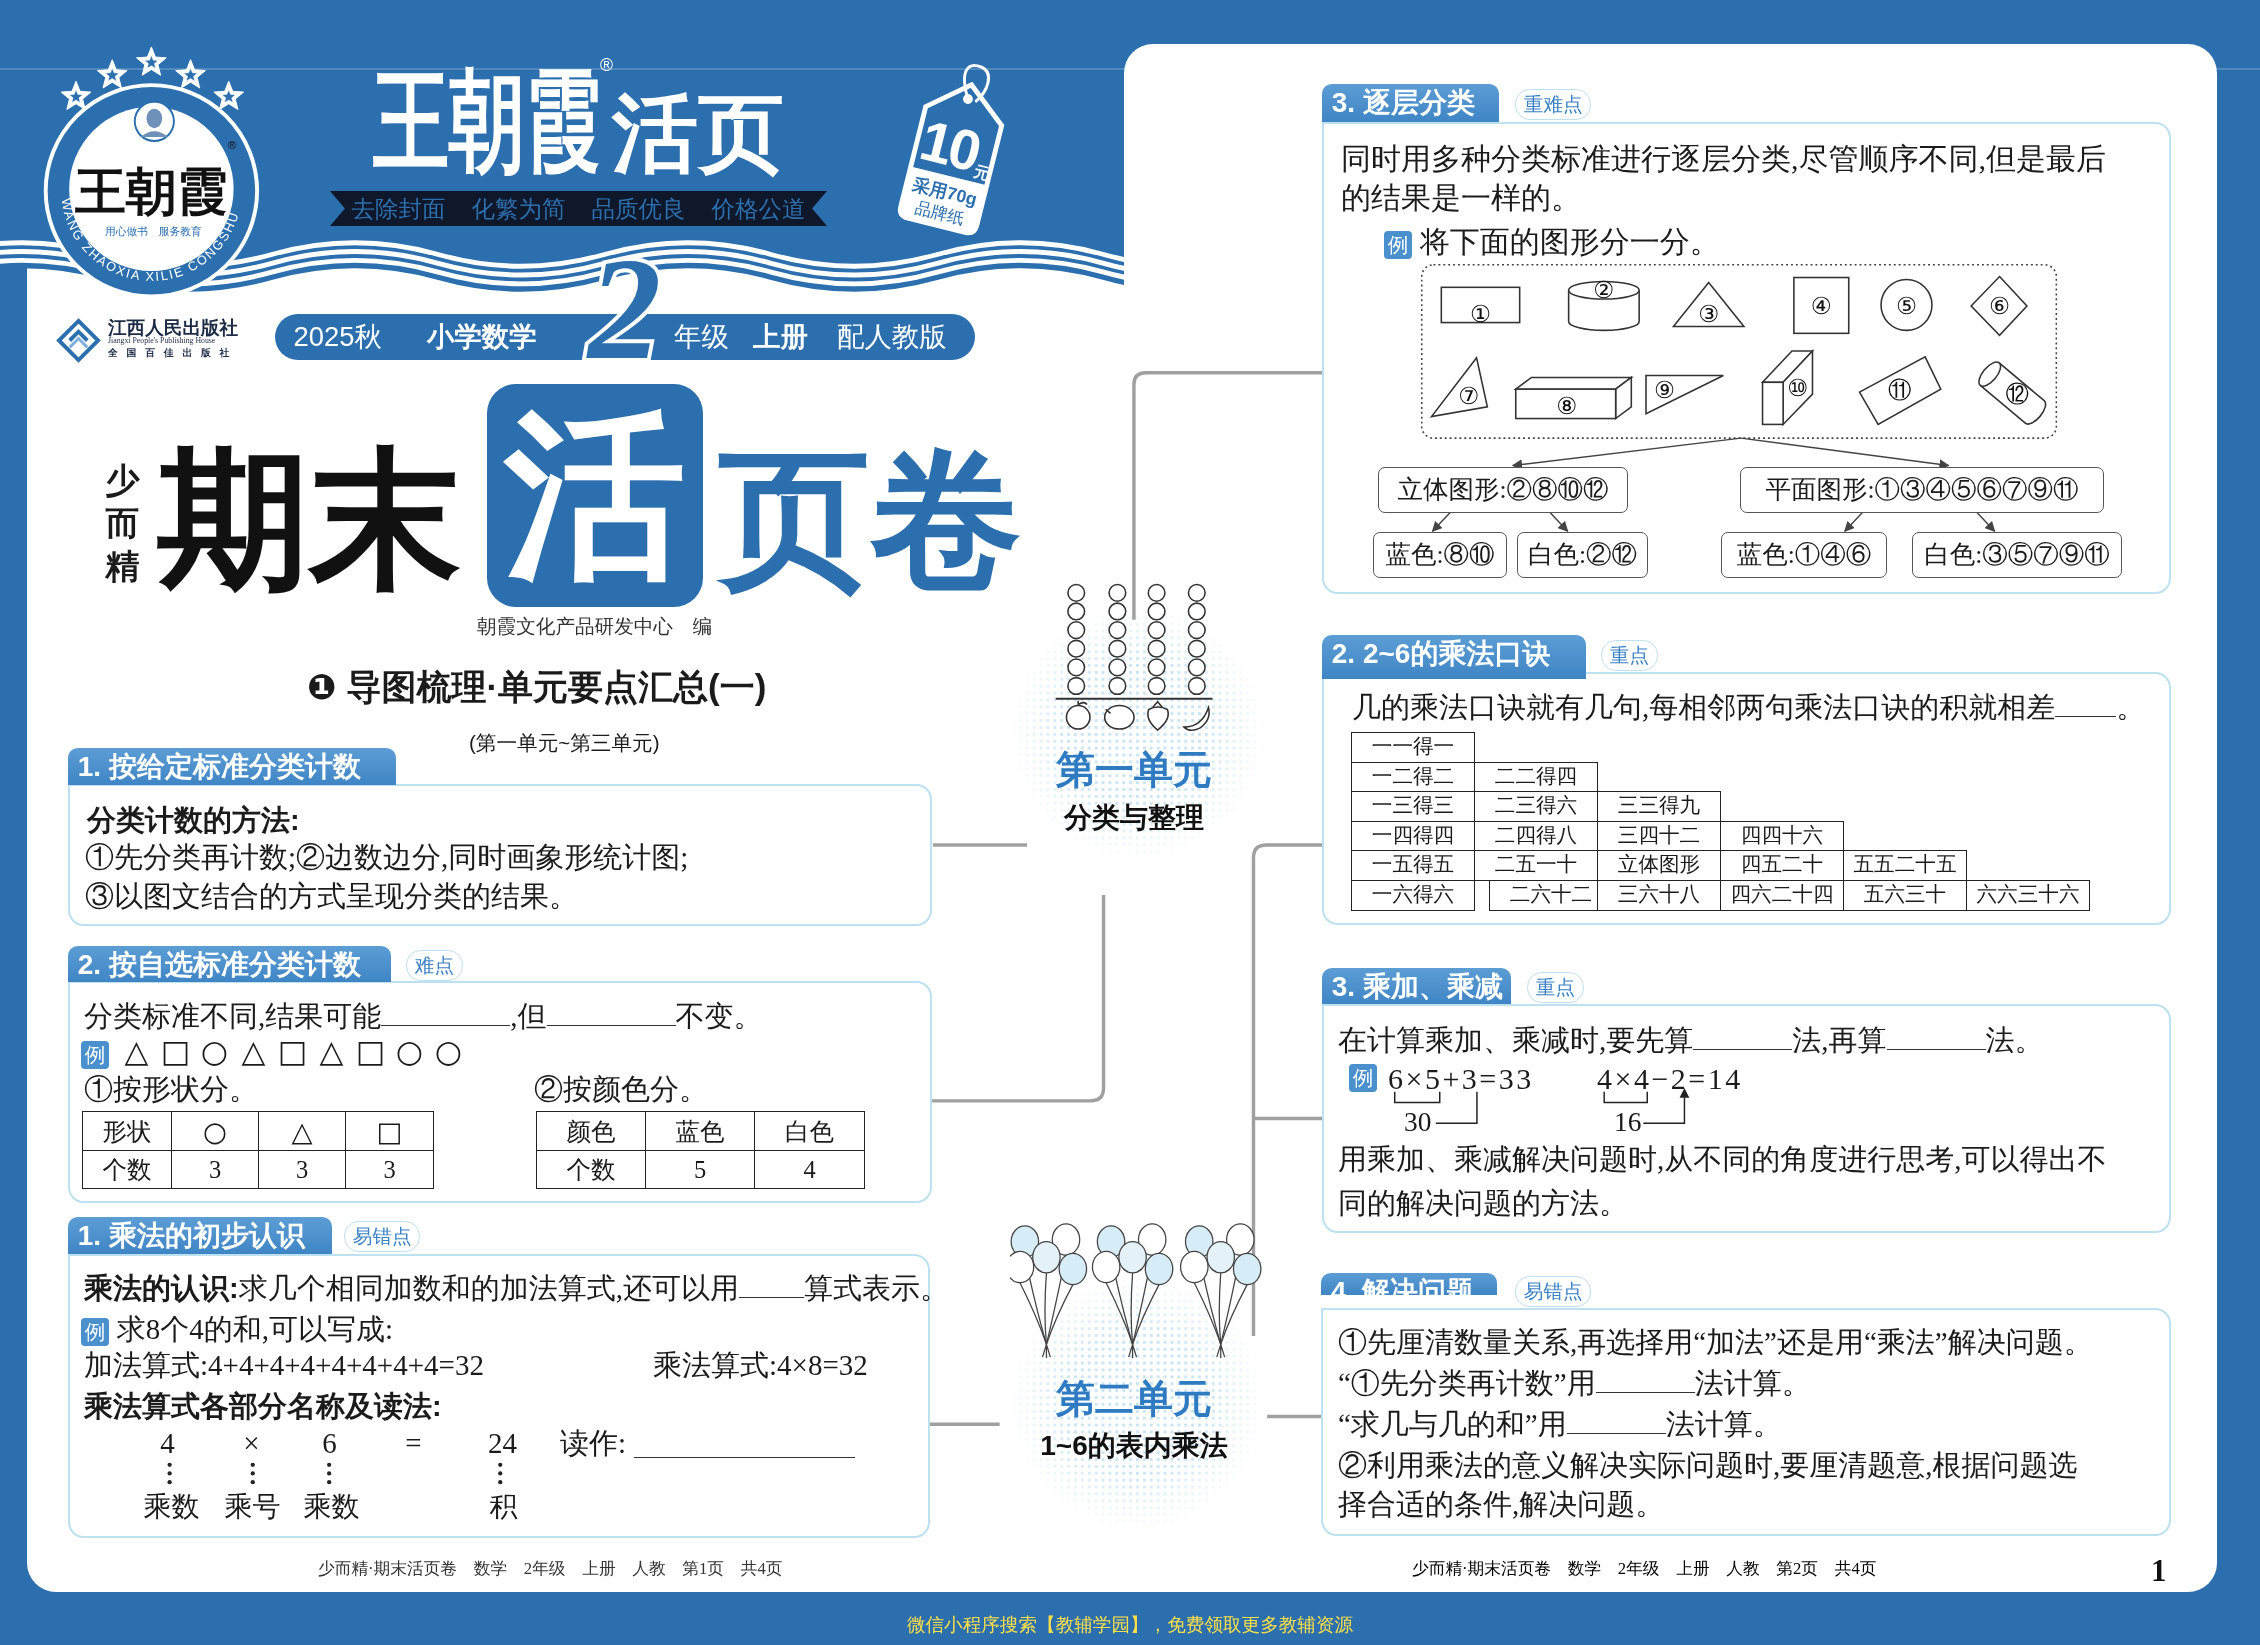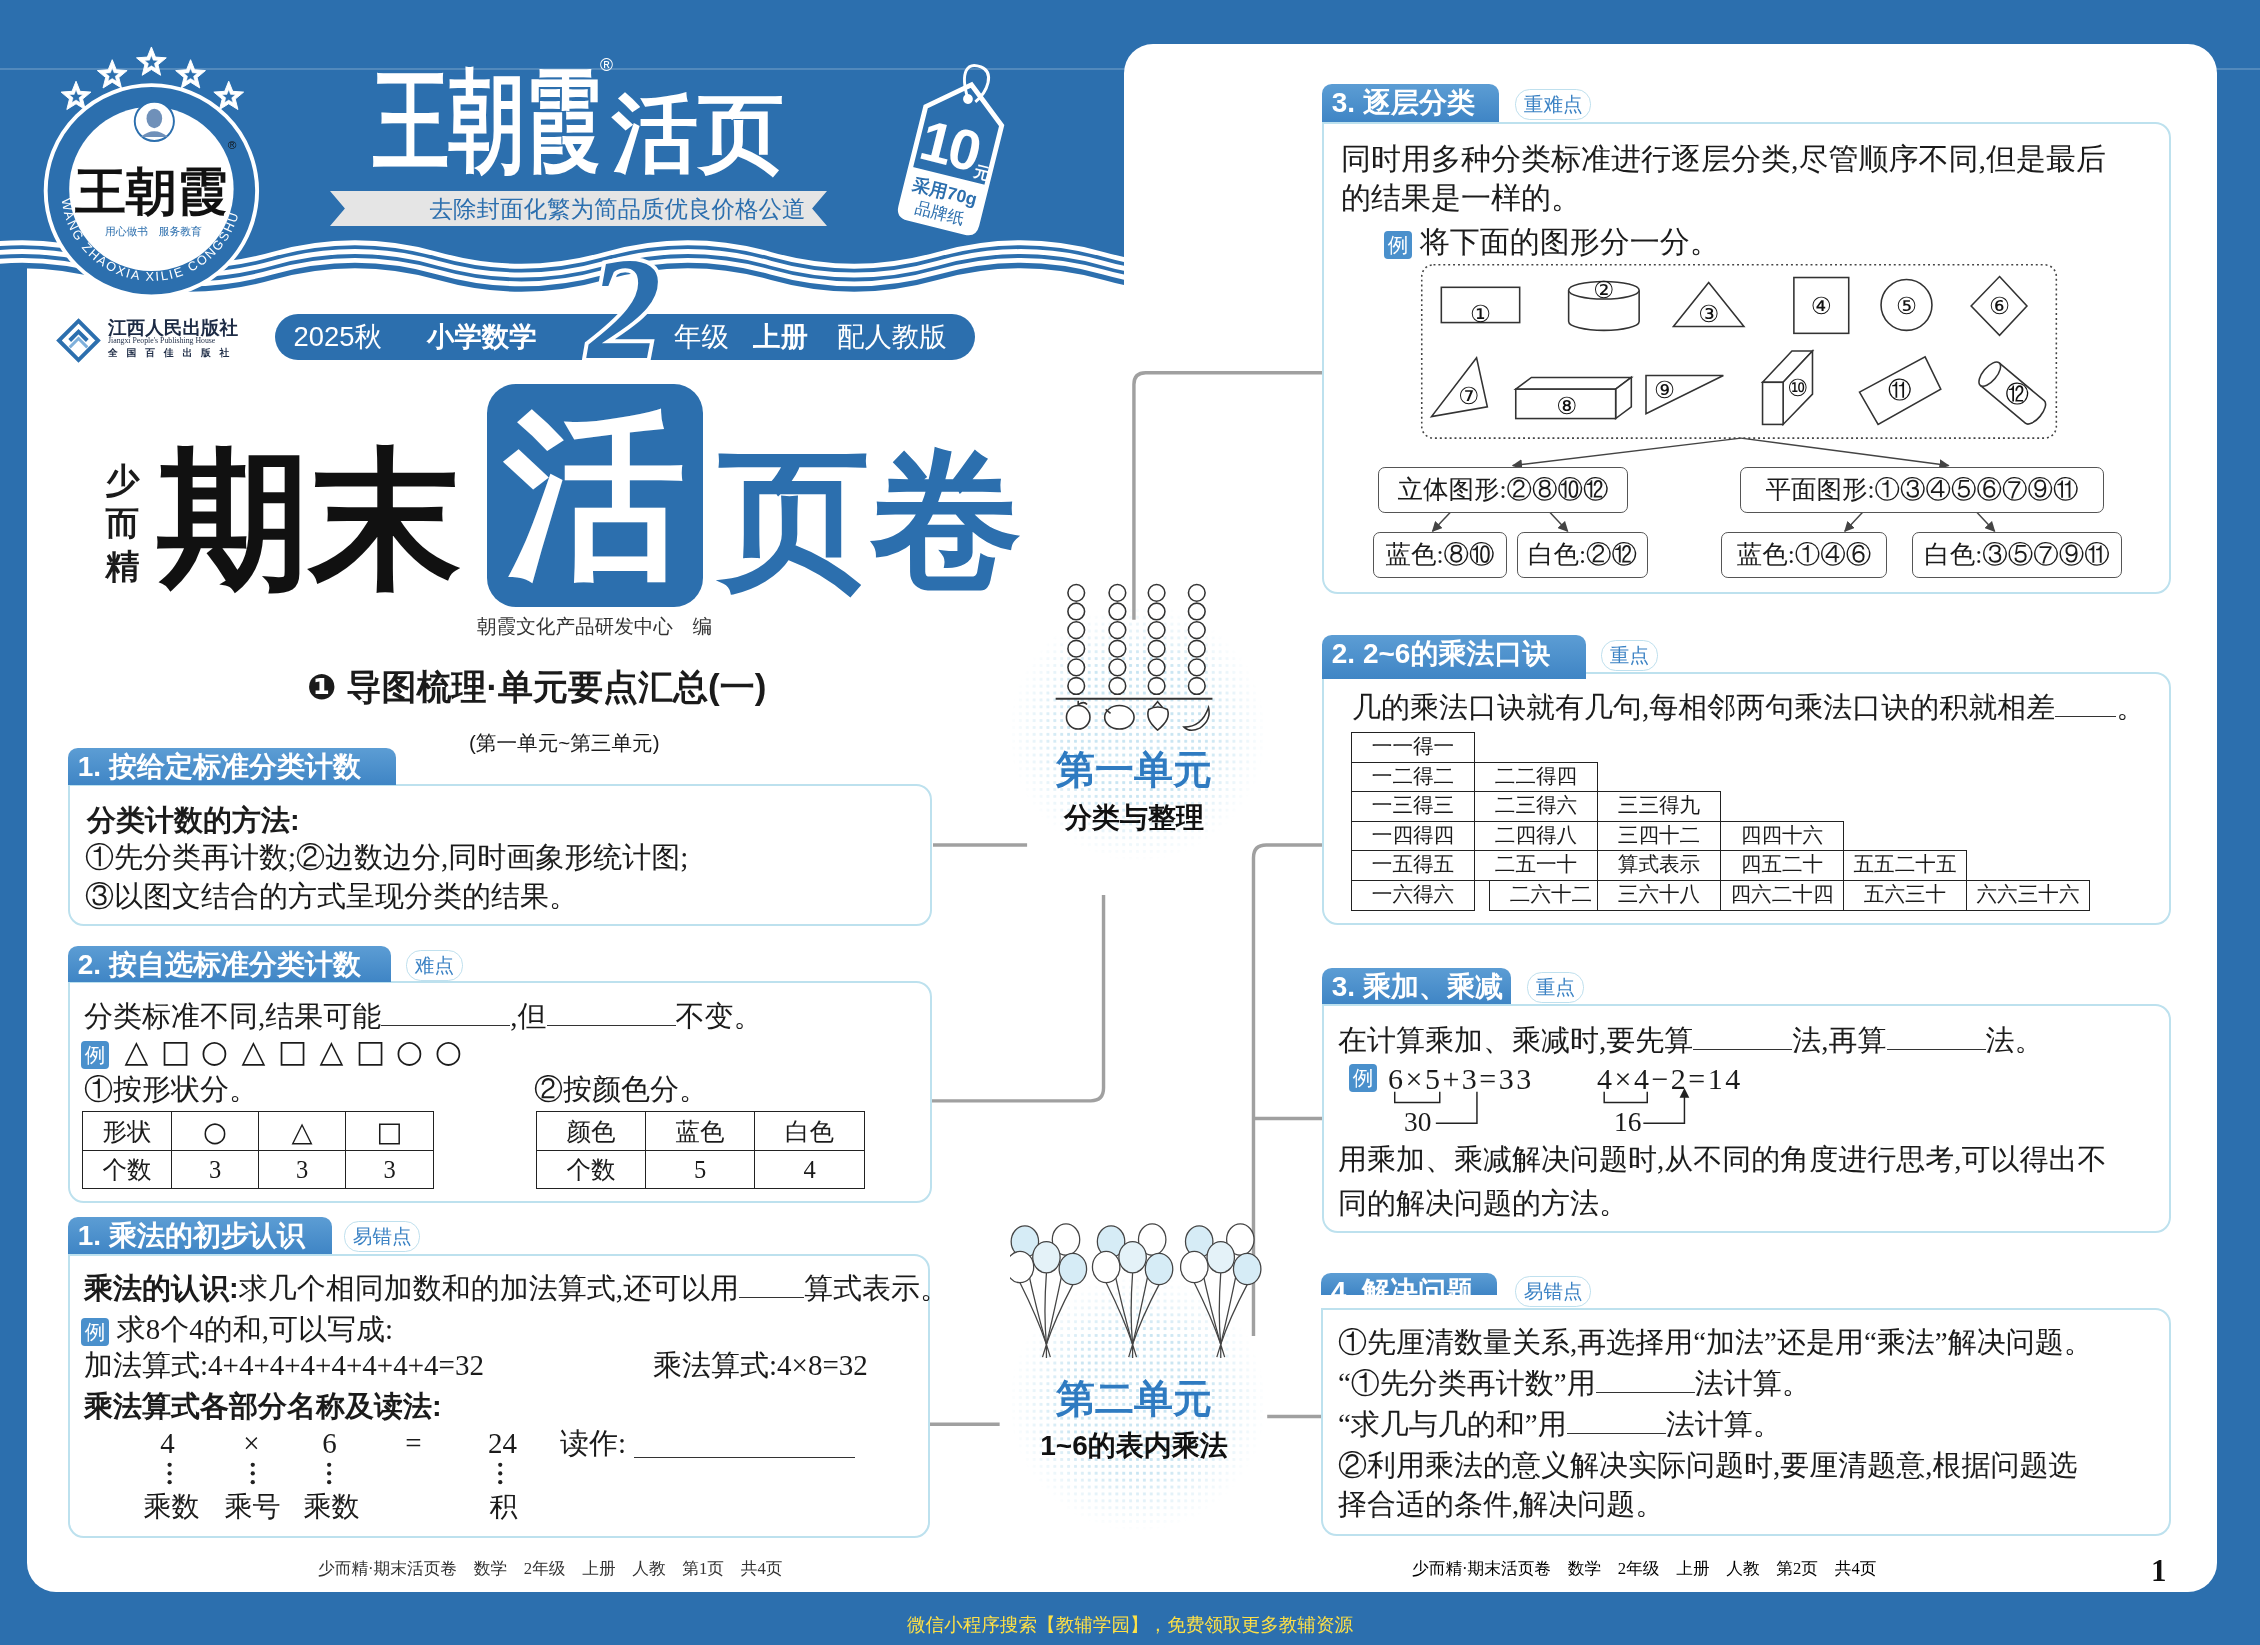--- a/index.html
+++ b/index.html
@@ -81,21 +81,21 @@
     <text x="232" y="152" font-family="Liberation Sans, sans-serif" font-size="12" fill="#111">®</text>
     <text x="156" y="240" text-anchor="middle" font-family="Liberation Serif, serif" font-size="11" fill="#2c6fae">用心做书　服务教育</text>
   </g>
 </svg>
 <div class="fold"></div>
 
 <div class="a serif" style="left:373px;top:65px;z-index:6;color:#fff;font-size:76px;font-weight:bold;line-height:78px;transform:scaleY(1.45);transform-origin:top left;white-space:nowrap;">王朝霞</div>
 <div class="a sans" style="left:600px;top:55px;z-index:6;color:#fff;font-size:17.6px;">®</div>
 <div class="a sans" style="left:612px;top:88px;z-index:6;color:#fff;font-size:86px;font-weight:bold;line-height:90px;white-space:nowrap;">活页</div>
 
-<div class="a sans" style="left:330px;top:191px;width:497px;height:35px;z-index:6;background:#e5e5e5;clip-path:polygon(0 0,100% 0,97% 50%,100% 100%,0 100%,3% 50%);display:flex;justify-content:flex-end;align-items:center;padding:0 21.6px;box-sizing:border-box;color:#2c6fae;font-size:23.5px;">
+<div class="a sans" style="left:330px;top:191px;width:497px;height:35px;z-index:6;background:#0f172a;clip-path:polygon(0 0,100% 0,97% 50%,100% 100%,0 100%,3% 50%);display:flex;justify-content:space-between;align-items:center;padding:0 21.6px;box-sizing:border-box;color:#2c6fae;font-size:23.5px;">
   <span>去除封面</span>
   <span>化繁为简</span>
   <span>品质优良</span>
   <span>价格公道</span>
 </div>
 
 <svg class="a" style="left:887px;top:61px;z-index:6;transform:rotate(14deg);transform-origin:69px 88px;" width="137" height="172" viewBox="0 0 140 175">
   <path d="M30,55 L70,22 L110,55 L110,160 Q110,170 100,170 L40,170 Q30,170 30,160 Z" fill="#2c6fae" stroke="#fff" stroke-width="5"></path>
   <path d="M30,118 H110 V160 Q110,170 100,170 H40 Q30,170 30,160 Z" fill="#fff"></path>
   <circle cx="70" cy="37" r="5" fill="#fff"></circle>
@@ -433,21 +433,21 @@
   <div class="cell" style="left:1474px;top:762px;">二二得四</div>
   <div class="cell" style="left:1351px;top:791px;">一三得三</div>
   <div class="cell" style="left:1474px;top:791px;">二三得六</div>
   <div class="cell" style="left:1597px;top:791px;">三三得九</div>
   <div class="cell" style="left:1351px;top:821px;">一四得四</div>
   <div class="cell" style="left:1474px;top:821px;">二四得八</div>
   <div class="cell" style="left:1597px;top:821px;">三四十二</div>
   <div class="cell" style="left:1720px;top:821px;">四四十六</div>
   <div class="cell" style="left:1351px;top:850px;">一五得五</div>
   <div class="cell" style="left:1474px;top:850px;">二五一十</div>
-  <div class="cell" style="left:1597px;top:850px;">算式表示</div>
+  <div class="cell" style="left:1597px;top:850px;">立体图形</div>
   <div class="cell" style="left:1720px;top:850px;">四五二十</div>
   <div class="cell" style="left:1843px;top:850px;">五五二十五</div>
   <div class="cell" style="left:1351px;top:880px;">一六得六</div>
   <div class="cell" style="left:1474px;top:880px;margin-left:15px;">二六十二</div>
   <div class="cell" style="left:1597px;top:880px;">三六十八</div>
   <div class="cell" style="left:1720px;top:880px;">四六二十四</div>
   <div class="cell" style="left:1843px;top:880px;">五六三十</div>
   <div class="cell" style="left:1966px;top:880px;">六六三十六</div>
 </div>
 

